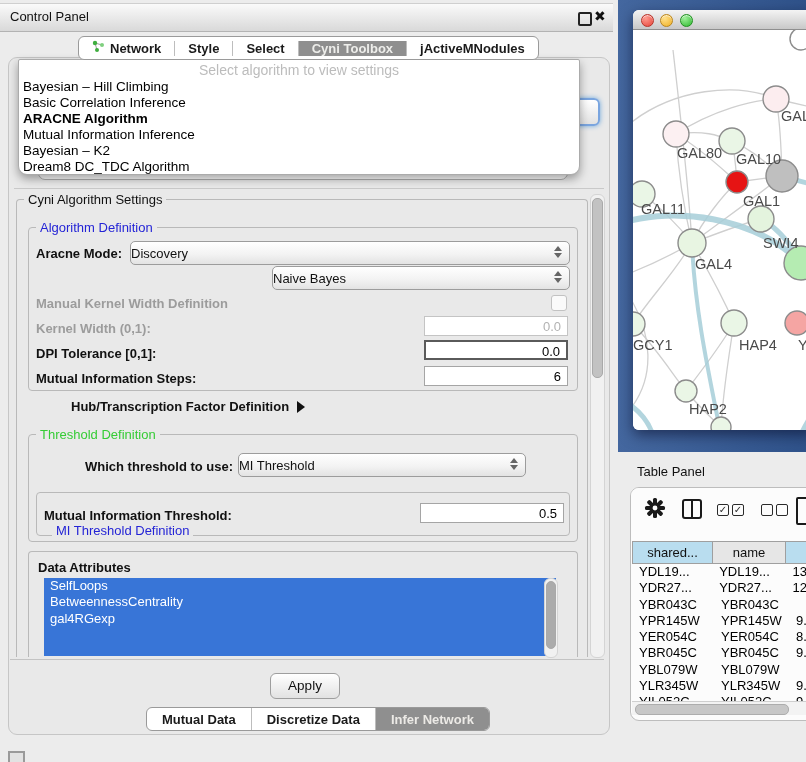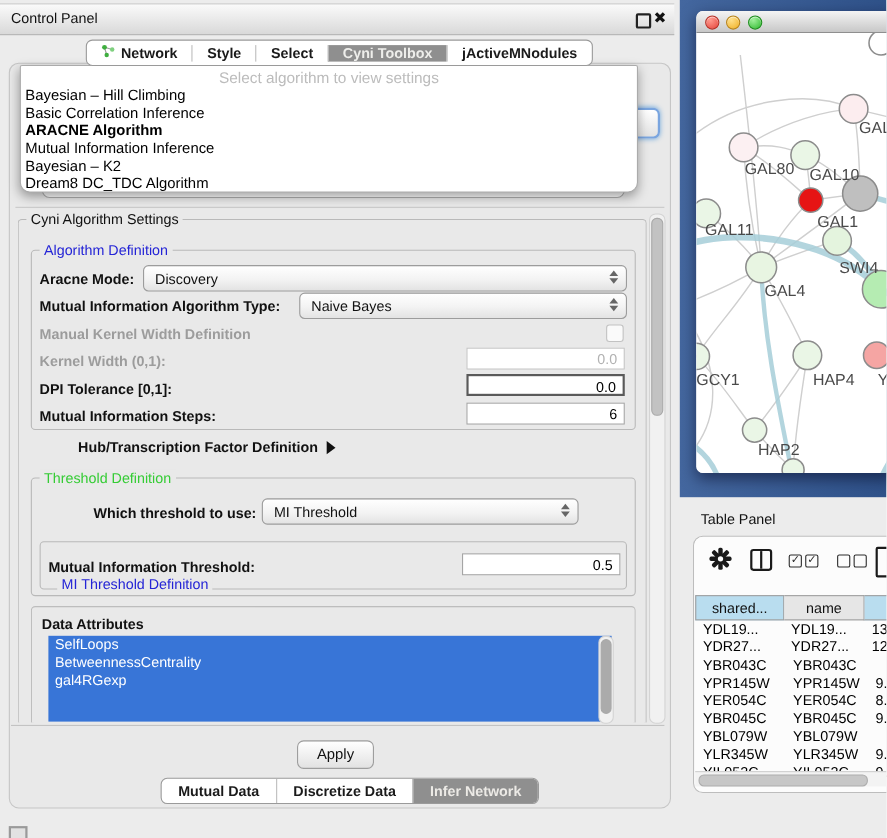--- a/index.html
+++ b/index.html
@@ -34,21 +34,21 @@
             border:2px solid #7aa5df;border-radius:6px;box-shadow:0 0 5px #6fa8dc;z-index:3;}
   .hline{height:1px;background:#c6c6c6;}
   
   .group{border:1px solid #b9b9b9;border-radius:4px;}
   .gtitle{position:absolute;font-size:13px;background:#e9e9e9;padding:0 4px;white-space:nowrap;}
   .blue{color:#2424d6;} .green{color:#35cc35;}
   .lbl{position:absolute;font-size:13px;font-weight:700;color:#111;white-space:nowrap;}
   .lbl.dis{color:#9c9c9c;}
   .combo{position:absolute;height:24px;background:linear-gradient(#ffffff,#f3f3f3 55%,#e3e3e3);
          border:1px solid #9c9c9c;border-radius:5px;font-size:13px;color:#111;line-height:24px;
-         padding-left:10px;box-sizing:border-box;}
+         box-sizing:border-box;}
   .spin{position:absolute;right:7px;top:4px;display:flex;flex-direction:column;gap:2px;}
   .tri-up{width:0;height:0;border-left:4px solid transparent;border-right:4px solid transparent;border-bottom:5px solid #666;}
   .tri-dn{width:0;height:0;border-left:4px solid transparent;border-right:4px solid transparent;border-top:5px solid #666;}
   .field{position:absolute;height:20px;background:#fff;font-size:13px;line-height:20px;text-align:right;
          padding-right:6px;box-sizing:border-box;}
   .checkbox{position:absolute;width:14px;height:14px;border:1px solid #c2c2c2;border-radius:3px;background:#fafafa;}
   .expander{position:absolute;font-size:13px;font-weight:700;color:#111;padding-left:35px;}
   .exp-tri{display:inline-block;width:0;height:0;border-top:6px solid transparent;border-bottom:6px solid transparent;
            border-left:8px solid #111;margin-left:8px;vertical-align:-2px;}
   .src-tri{display:inline-block;width:0;height:0;border-left:6px solid transparent;border-right:6px solid transparent;
@@ -163,21 +163,20 @@
 
   <div class="lbl" style="left:36px;top:246px;">Aracne Mode:</div>
   <div class="combo" style="left:130px;top:241px;width:440px;">
     <span>Discovery</span>
     <span class="spin">
         <span class="tri-up"></span>
         <span class="tri-dn"></span>
       </span>
   </div>
 
-  <div class="lbl" style="left:36px;top:271px;">Mutual Information Algorithm Type:</div>
   <div class="combo" style="left:272px;top:266px;width:298px;">
     <span>Naive Bayes</span>
     <span class="spin">
         <span class="tri-up"></span>
         <span class="tri-dn"></span>
       </span>
   </div>
 
   <div class="lbl dis" style="left:36px;top:296px;">Manual Kernel Width Definition</div>
   <div class="checkbox" style="left:551px;top:295px;"></div>

